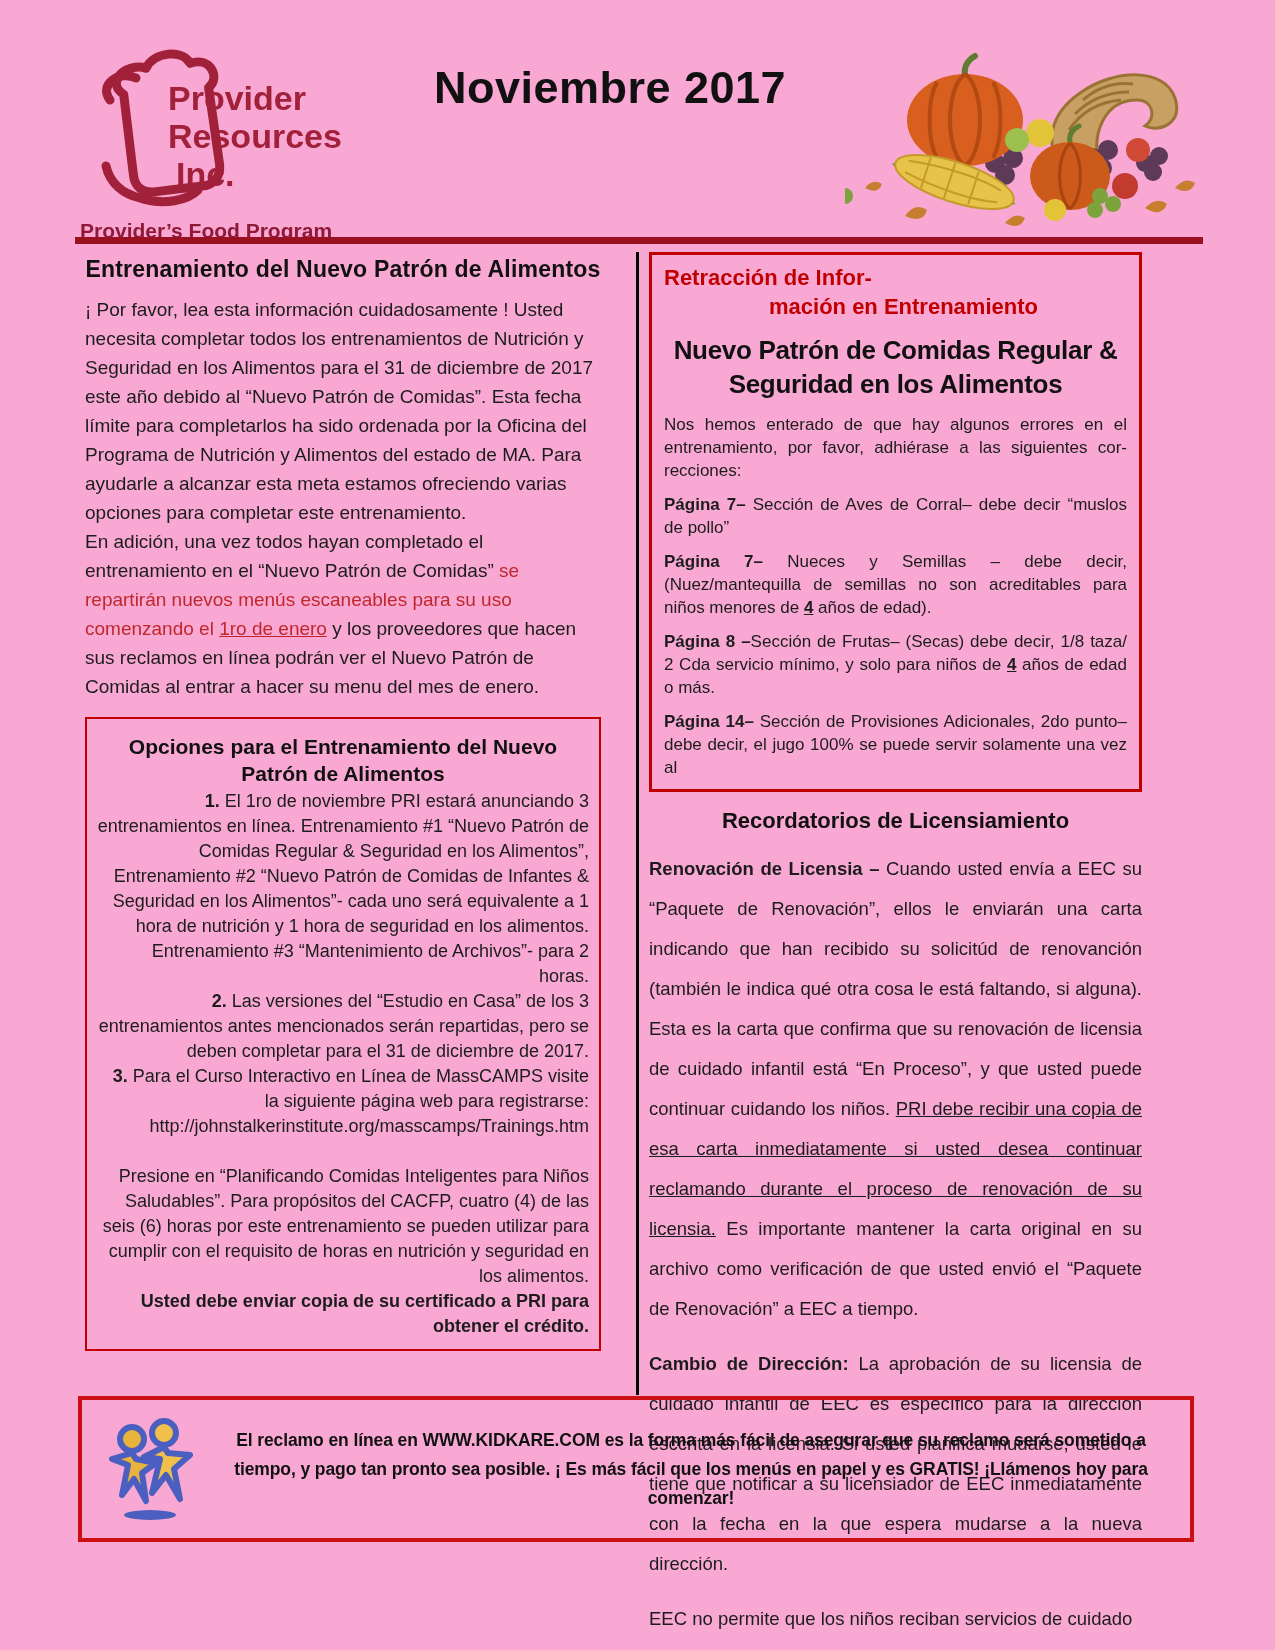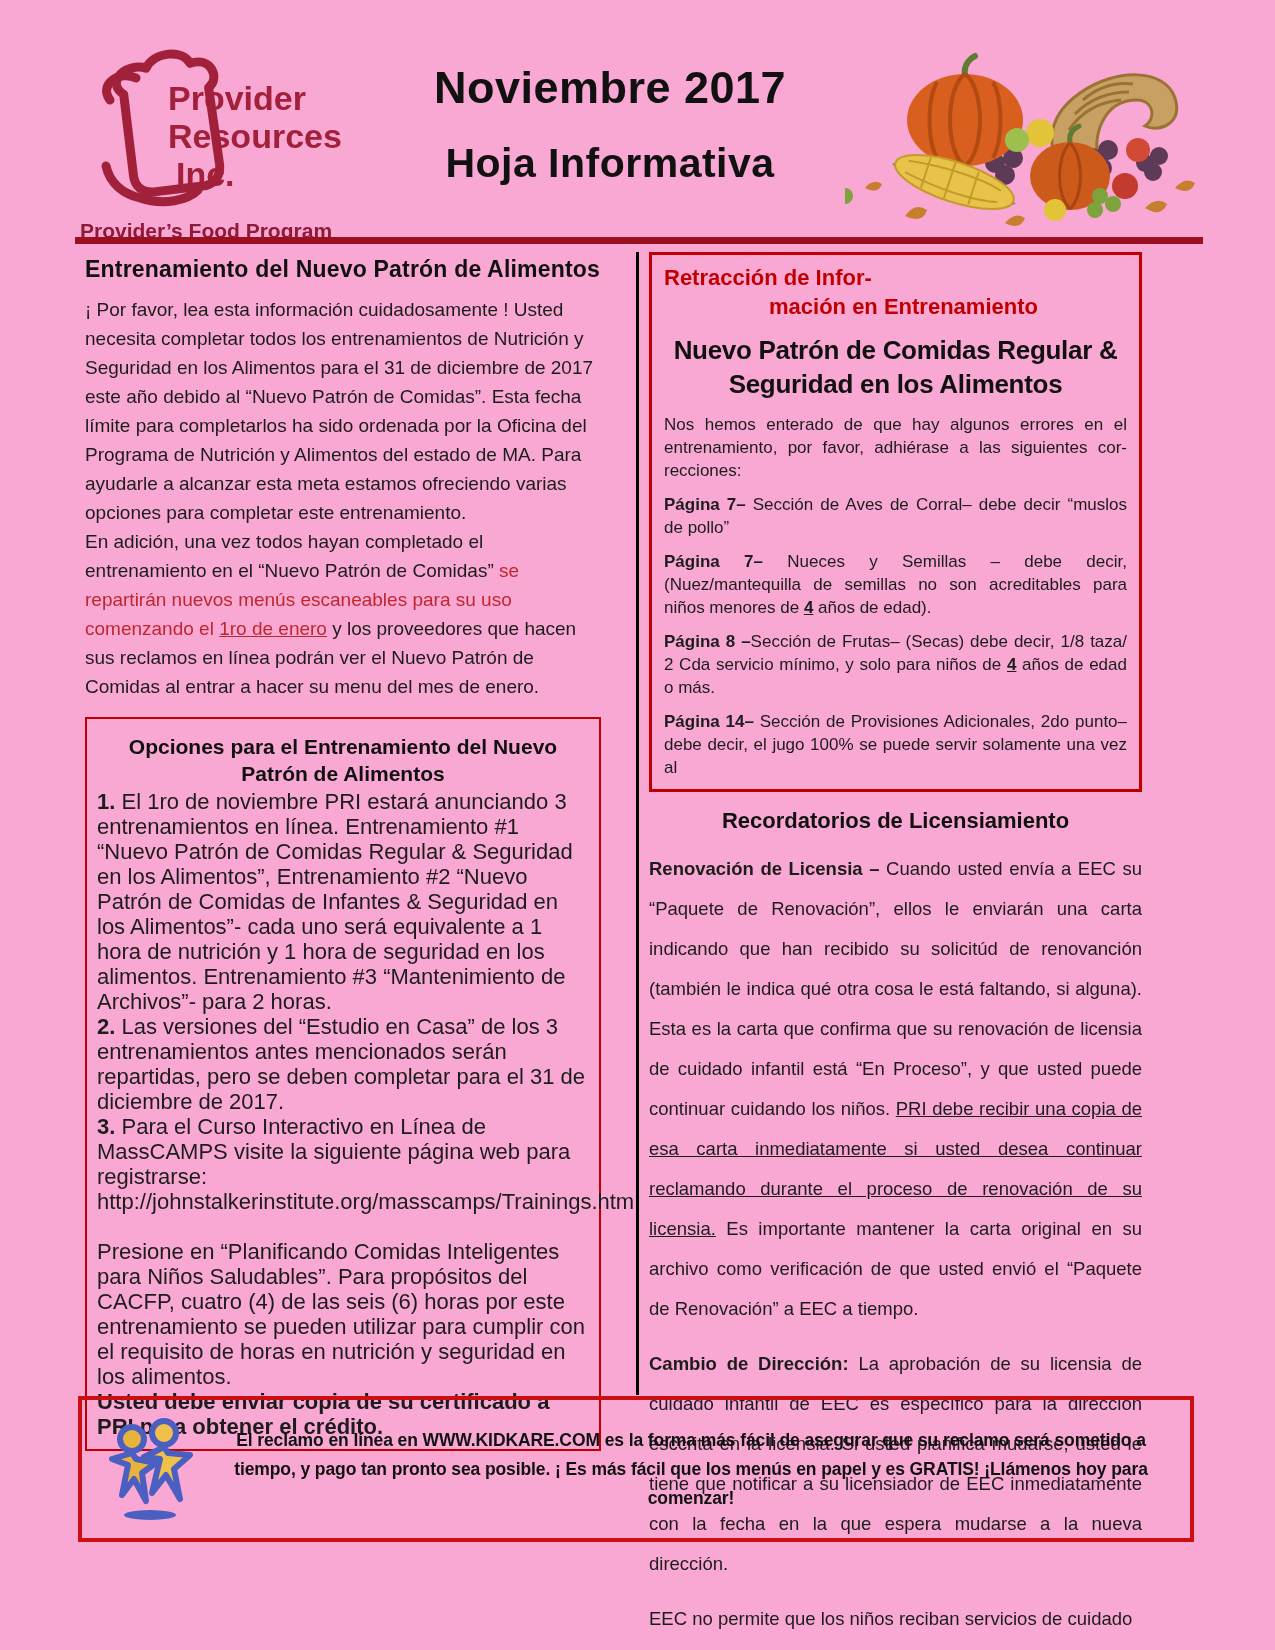--- a/index.html
+++ b/index.html
@@ -11,28 +11,28 @@
   .tagline{color:#8e1a38;font-weight:bold;font-size:21px;margin-top:2px;letter-spacing:0px;}
   .titles{position:absolute;left:390px;top:62px;width:440px;text-align:center;color:#111;}
   .title1{font-size:45px;font-weight:800;letter-spacing:0.5px;}
   .title2{font-size:41px;font-weight:800;margin-top:26px;letter-spacing:0.5px;}
   .cornucopia{position:absolute;left:845px;top:38px;}
 
   .rule{position:absolute;left:75px;top:237px;width:1128px;height:7px;background:#9b1020;}
 
   
   .left-col{position:absolute;left:85px;top:256px;width:516px;}
-  .left-heading{font-size:23px;font-weight:bold;text-align:left;letter-spacing:0.2px;color:#111;}
+  .left-heading{font-size:23px;font-weight:bold;text-align:center;letter-spacing:0.2px;color:#111;}
   .left-para{font-size:19px;line-height:29px;margin-top:12px;}
   .red-text{color:#c0272d;}
   .red-u{color:#c0272d;text-decoration:underline;}
 
   .options-box{border:2px solid #c00000;margin-top:16px;padding:14px 10px 10px 10px;}
   .options-title{font-weight:bold;font-size:21px;line-height:27px;text-align:center;color:#111;}
-  .options-body{font-size:22px;line-height:25px;margin-top:2px;}
+  .options-body{font-size:18px;line-height:25px;margin-top:2px;text-align:right;}
   .opt-item{margin:0;}
   .opt-num{font-weight:bold;}
   .opt-para{margin-top:25px;}
   .opt-bold{font-weight:bold;}
 
   .divider{position:absolute;left:636px;top:252px;width:3px;height:1143px;background:#000;}
 
   .right-col{position:absolute;left:649px;top:252px;width:493px;}
   .retraction-box{border:3px solid #c00000;padding:8px 12px 10px 12px;box-sizing:border-box;}
   .retr-heading{color:#c00000;font-weight:bold;font-size:22px;line-height:29px;}
@@ -77,21 +77,20 @@
         <text x="88" y="62" font-size="34">Provider</text>
         <text x="88" y="100" font-size="34">Resources</text>
         <text x="96" y="138" font-size="34">Inc.</text>
       </g>
     </svg>
     <div class="tagline">Provider’s Food Program</div>
   </div>
 
   <div class="titles">
     <div class="title1">Noviembre 2017</div>
-    <div class="title2">Hoja Informativa</div>
   </div>
 
   <div class="cornucopia">
     <svg width="360" height="200" viewBox="0 0 360 200">
 
       <path d="M235,55 C270,30 320,30 330,60 C338,85 315,95 300,88 C312,80 308,62 292,62 C260,62 245,95 255,130 L215,140 C200,100 205,76 235,55 Z" fill="#c9a063" stroke="#9a7334" stroke-width="3"></path>
       <path d="M238,62 C252,50 270,44 288,46 M230,76 C244,62 262,54 284,54 M224,92 C236,74 254,64 276,62" stroke="#9a7334" stroke-width="3" fill="none"></path>
 
       <g fill="#5d3a57">
         <circle cx="150" cy="125" r="10"></circle>

